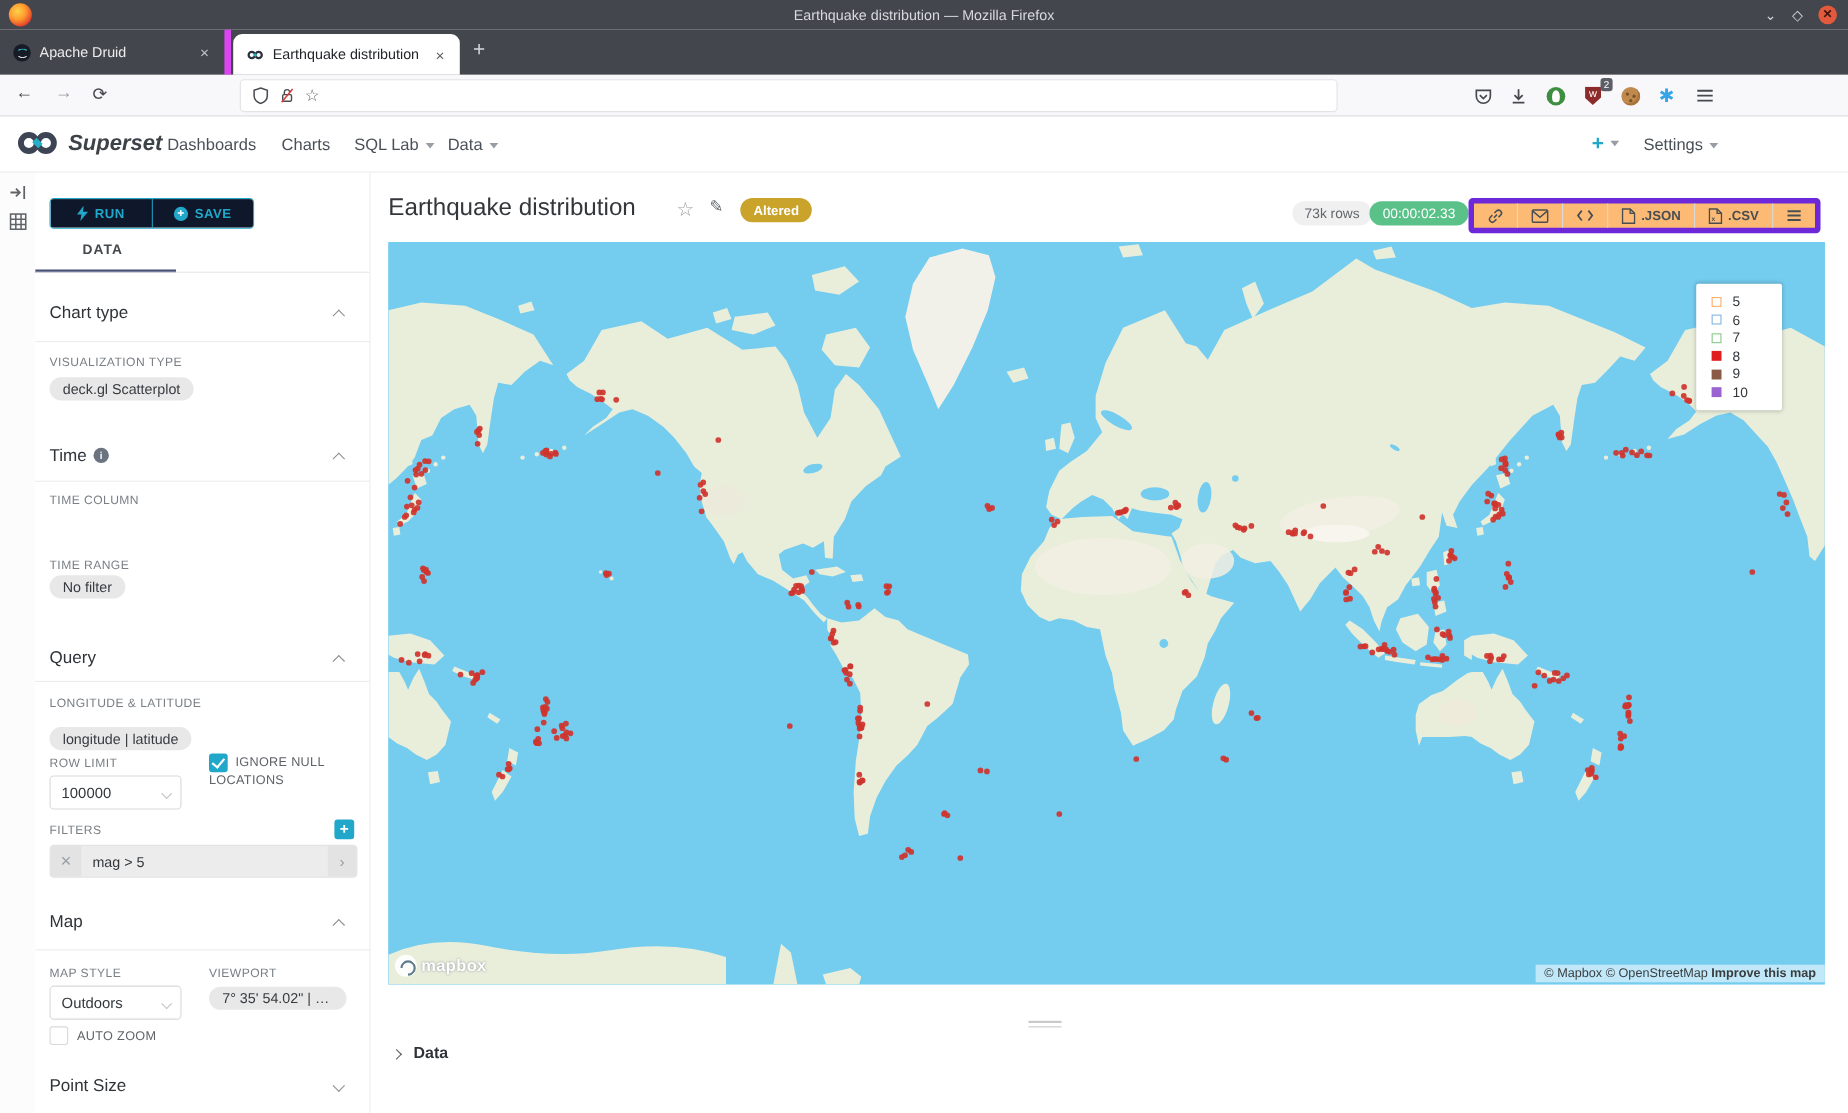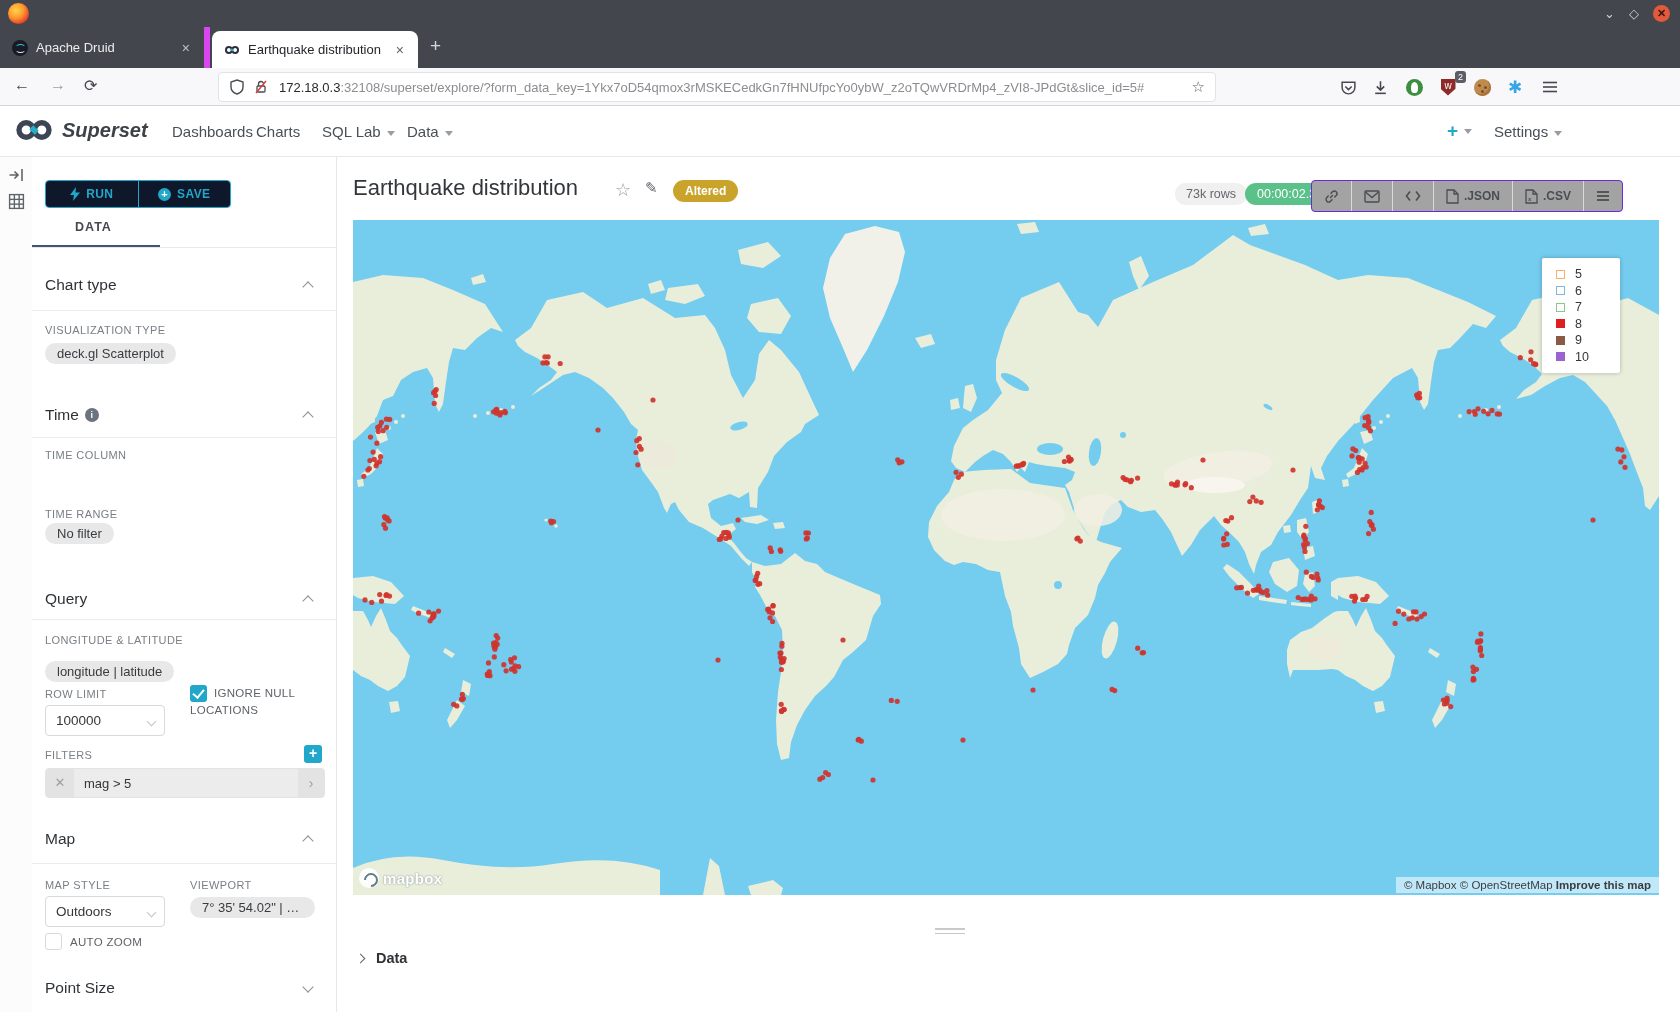--- a/index.html
+++ b/index.html
@@ -117,22 +117,22 @@
   .main { position:absolute; left:337px; top:157px; width:1343px; height:855px; background:#fff; }
   .chart-title { position:absolute; left:16px; top:18px; font-size:22px; color:#33373b; }
   .title-star { position:absolute; left:278px; top:22px; color:#9aa0a6; font-size:18px; }
   .title-edit { position:absolute; left:308px; top:22px; color:#5f6368; font-size:15px; }
   .badge-altered { position:absolute; left:336px; top:23px; background:#c9a32a; color:#fff; font-size:12px;
     font-weight:bold; border-radius:11px; padding:4px 12px; }
   .pill-rows { position:absolute; left:838px; top:26px; background:#f0f0f0; color:#63676b; font-size:12.5px;
     border-radius:11px; padding:4px 11px; }
   .pill-timer { position:absolute; left:908px; top:26px; background:#5ac189; color:#fff; font-size:12.5px;
     border-radius:11px; padding:4px 12px; }
-  .btn-group { position:absolute; left:974px; top:23px; height:32px; display:flex; border:1px solid #6d28d9;
-    border-radius:4px; background:#a3a3a3; }
+  .btn-group { position:absolute; left:998px; top:23px; height:32px; display:flex; border:5px solid #6d28d9;
+    border-radius:4px; background:#fdba74; }
   .btn-seg { display:flex; align-items:center; justify-content:center; padding:0 12px;
     border-right:1px solid #d9d9d9; color:#4a4e52; font-size:12px; font-weight:bold; gap:5px; }
   .btn-seg:last-child { border-right:none; }
 
   .mapwrap { position:absolute; left:16px; top:63px; width:1306px; height:675px; overflow:hidden;
     background:#74ccef; }
   .legend { position:absolute; right:39px; top:38px; width:78px; background:#fff; border-radius:2px;
     box-shadow:0 0 4px rgba(0,0,0,.25); padding:8px 0 8px 14px; }
   .legend ul { list-style:none; }
   .legend li { display:flex; align-items:center; gap:10px; height:16.5px; font-size:12.5px; color:#33373b; }
@@ -154,20 +154,21 @@
     transform:rotate(45deg); }
   .dp-title { font-size:14.5px; font-weight:bold; color:#2f3337; }
 </style>
 </head>
 <body>
 
 <div id="app">
 
   <div class="titlebar">
     <div class="ff-logo"></div>
+    <div class="win-title">Earthquake distribution — Mozilla Firefox</div>
     <div class="win-controls">
       <span class="win-glyph">⌄</span>
       <span class="win-glyph">◇</span>
       <span class="win-close">✕</span>
     </div>
   </div>
 
   <div class="tabbar">
     <div class="tab inactive">
       <span class="favicon druid-ico"></span>
@@ -192,21 +193,20 @@
     <span class="nav-arrow" style="left:84px;">⟳</span>
     <div class="url-box">
       <svg width="16" height="16" viewBox="0 0 16 16">
         <path d="M8,1 L14,3 V8 C14,12 11,14 8,15 C5,14 2,12 2,8 V3 Z" fill="none" stroke="#4a4e52" stroke-width="1.4"></path>
       </svg>
       <svg width="16" height="16" viewBox="0 0 16 16" style="margin-left:8px;">
         <rect x="4" y="7" width="8" height="6" rx="1" fill="none" stroke="#4a4e52" stroke-width="1.3"></rect>
         <path d="M5.5,7 V5 a2.5,2.5 0 0 1 5,0" fill="none" stroke="#4a4e52" stroke-width="1.3"></path>
         <line x1="3" y1="14" x2="13" y2="2" stroke="#d83b3b" stroke-width="1.4"></line>
       </svg>
-      <span class="url-text" style="margin-left:10px;"><b style="font-weight:normal;color:#28292c;">172.18.0.3</b><span class="rest">:32108/superset/explore/?form_data_key=1Ykx7oD54qmox3rMSKECedkGn7fHNUfpcYo0ybW_z2oTQwVRDrMp4_zVI8-JPdGt&amp;slice_id=5#</span></span>
       <span class="url-star">☆</span>
     </div>
     <span class="tool-ico" style="left:1336px;">
       <svg width="17" height="17" viewBox="0 0 16 16">
           <path d="M2,3 H14 V8 a6,6 0 0 1 -12,0 Z" fill="none" stroke="#46484c" stroke-width="1.4"></path>
           <path d="M5,7 L8,10 L11,7" fill="none" stroke="#46484c" stroke-width="1.4"></path>
         </svg>
     </span>
     <span class="tool-ico" style="left:1368px;">
       <svg width="17" height="17" viewBox="0 0 16 16">
@@ -240,21 +240,21 @@
 
   <div class="navbar">
     <div class="brand">
       <svg width="40" height="24" viewBox="0 0 36 20">
         <circle cx="11" cy="10" r="6.5" fill="none" stroke="#3d4453" stroke-width="4.8"></circle>
         <circle cx="25" cy="10" r="6.5" fill="none" stroke="#3d4453" stroke-width="4.8"></circle>
         <rect x="15.5" y="6.5" width="5" height="7" fill="#23b0c7" transform="rotate(-45 18 10)"></rect>
       </svg>
       <span class="brand-name">Superset</span>
     </div>
-    <span class="nav-link" style="left:152px;margin-left:20px;">Dashboards</span>
+    <span class="nav-link" style="left:152px;">Dashboards</span>
     <span class="nav-link" style="left:256px;">Charts</span>
     <span class="nav-link" style="left:322px;"><span>SQL Lab</span><span class="caret"></span></span>
     <span class="nav-link" style="left:407px;"><span>Data</span><span class="caret"></span></span>
     <span class="plus-link"><span>+</span><span class="caret"></span></span>
     <span class="nav-link" style="left:1494px;"><span>Settings</span><span class="caret"></span></span>
   </div>
 
   <div class="rail">
     <svg width="17" height="16" viewBox="0 0 16 16">
       <g stroke="#5f6368" stroke-width="1.6" fill="none">

